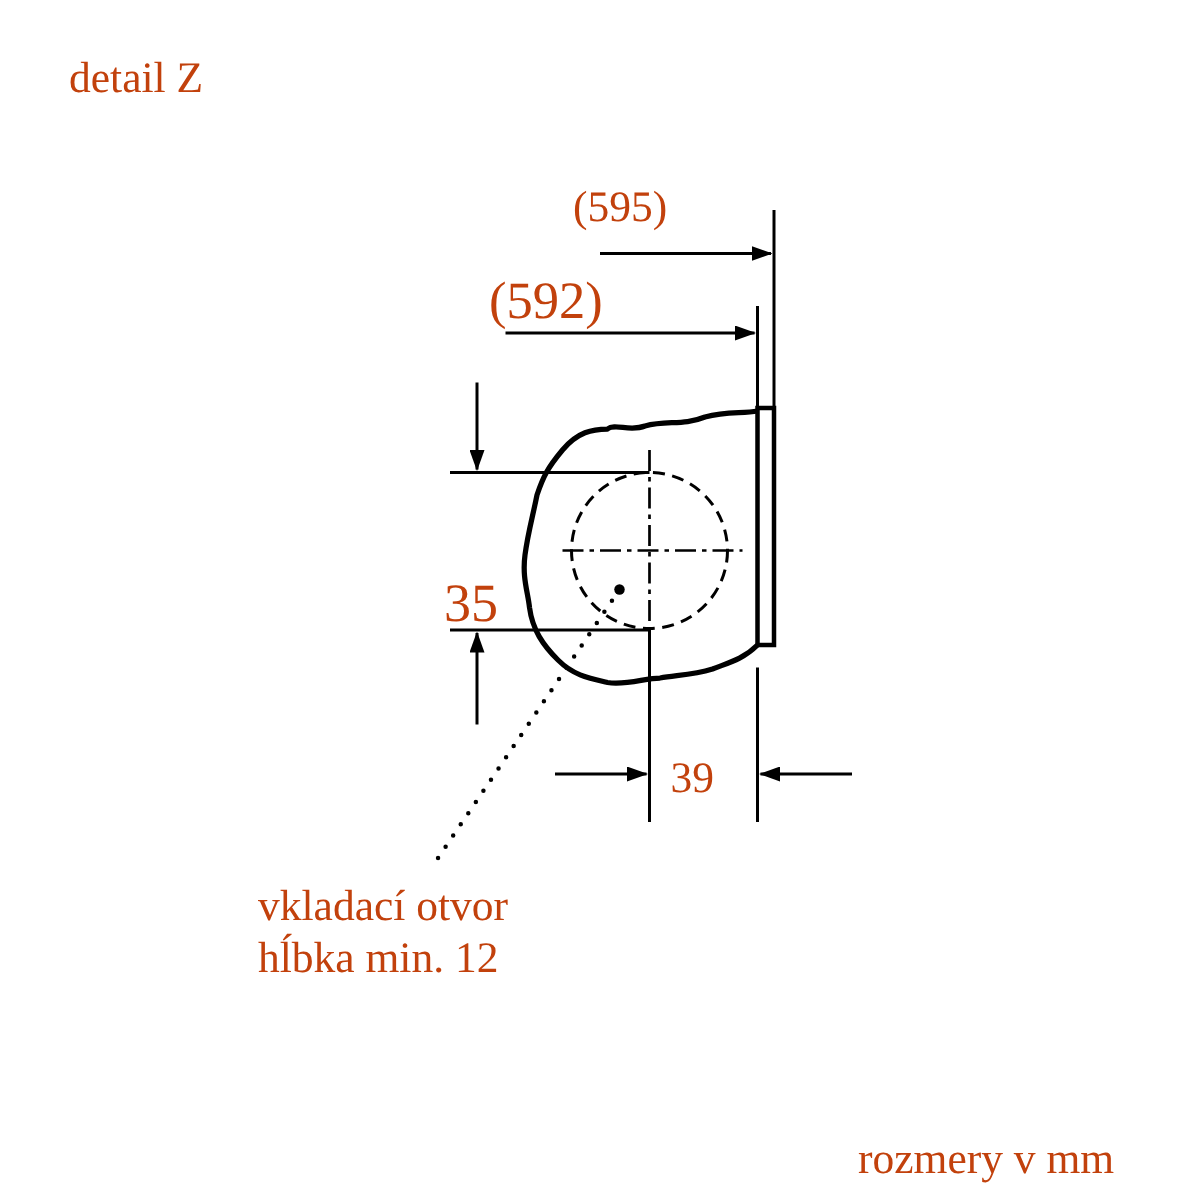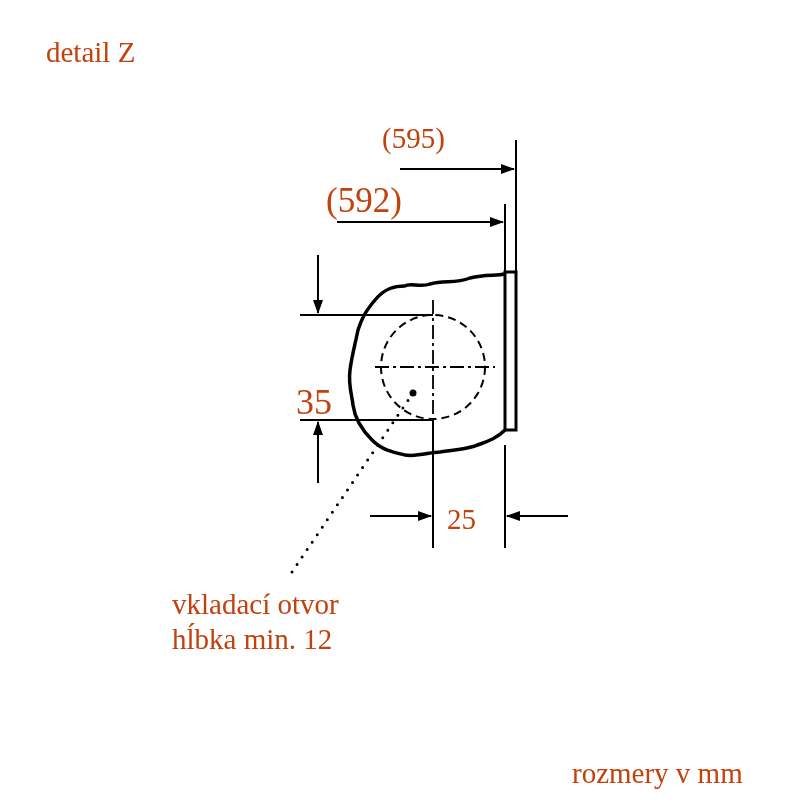--- a/index.html
+++ b/index.html
@@ -58,18 +58,18 @@
 
   <g>
     <line x1="413" y1="393" x2="292" y2="572" stroke="#000" stroke-width="3" stroke-linecap="round" stroke-dasharray="0,9"></line>
     <circle cx="413" cy="393" r="3.5" fill="#000"></circle>
   </g>
 </svg>
 
 <div class="label" style="left:382px; top:124px; font-size:29px;text-align:center;">(595)</div>
 <div class="label" style="left:326px; top:183px; font-size:35px;">(592)</div>
 <div class="label" style="left:296px; top:371px; font-size:36px;margin-top:13px;">35</div>
-<div class="label" style="left:447px; top:505px; font-size:29px;">25</div>
+<div class="label" style="left:447px; top:505px; font-size:29px;">39</div>
 
 <div class="label" style="left:172px; top:590px; font-size:29px;">vkladací otvor</div>
 <div class="label" style="left:172px; top:625px; font-size:29px;text-align:right;">hĺbka min. 12</div>
 
 <div class="label" style="left:572px; top:759px; font-size:29px;">rozmery v mm</div>
 
 </body></html>

